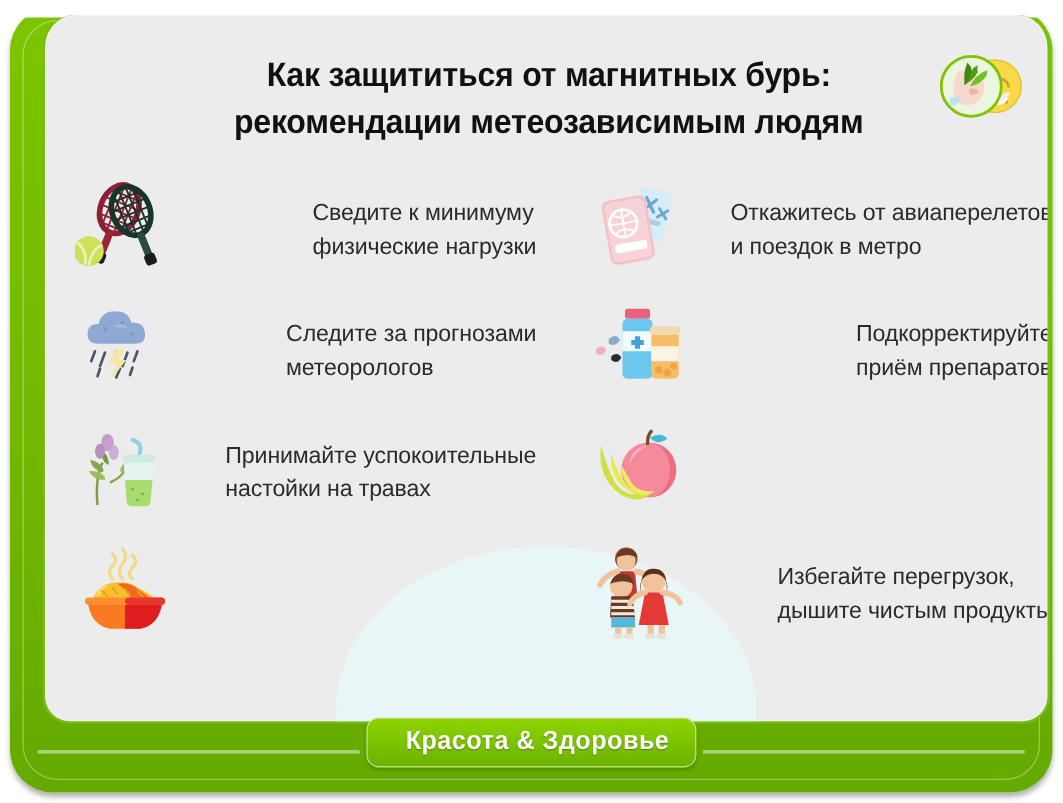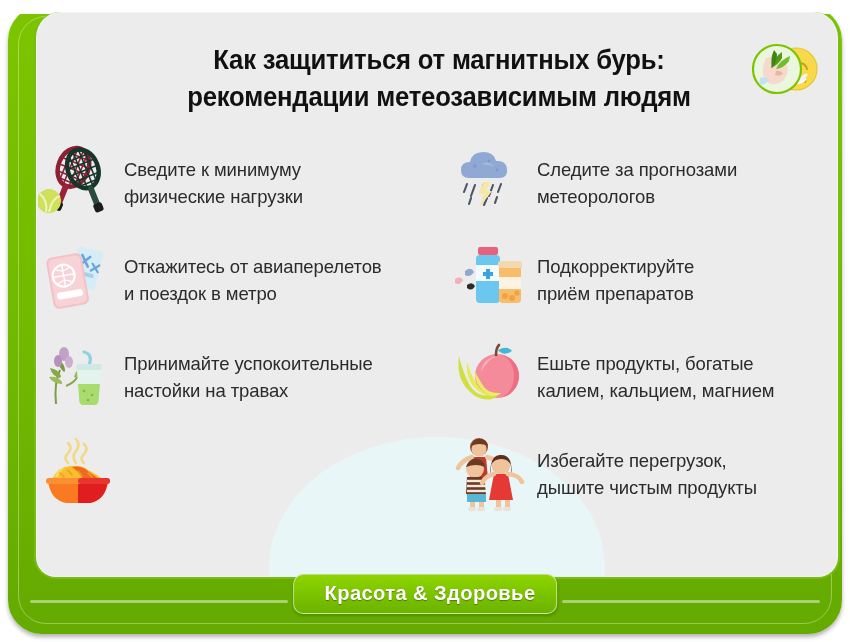--- a/index.html
+++ b/index.html
@@ -121,20 +121,22 @@
     display: grid;
     grid-template-columns: 393px 393px;
     grid-auto-rows: 97px;
     column-gap: 20px;
     z-index: 5;
   }
 
   .item {
     display: flex;
     align-items: center;
+    padding-left: 22px;
+    justify-content: space-between;
   }
 
   .item-icon {
     width: 84px;
     min-width: 84px;
     height: 84px;
     display: flex;
     align-items: center;
     justify-content: center;
   }
@@ -276,20 +278,44 @@
         </div>
         <div class="item-text">
           <div>Сведите к минимуму</div>
           <div>физические нагрузки</div>
         </div>
       </div>
 
       <div class="item">
         <div class="item-icon">
           <svg width="80" height="78" viewBox="0 0 80 78">
+            <g transform="rotate(14 42 32)">
+              <rect x="34" y="6" width="26" height="40" rx="3" fill="#d6ecf7"></rect>
+              <path d="M40 14 l8 10 M48 14 l-8 10" stroke="#6aa7d8" stroke-width="2.6" stroke-linecap="round"></path>
+              <path d="M52 20 l7 7 M59 20 l-7 7" stroke="#6aa7d8" stroke-width="2.2" stroke-linecap="round"></path>
+              <rect x="40" y="30" width="16" height="4" rx="2" fill="#a9cfe8"></rect>
+            </g>
+            <g transform="rotate(-10 30 42)">
+              <rect x="12" y="14" width="36" height="52" rx="6" fill="#f3c2c6"></rect>
+              <rect x="14" y="16" width="32" height="48" rx="5" fill="#f7d2d6"></rect>
+              <circle cx="27" cy="34" r="11" fill="none" stroke="#ffffff" stroke-width="2.2"></circle>
+              <path d="M16 34 h22 M27 23 v22 M19 26 q8 6 16 0 M19 42 q8 -6 16 0" stroke="#ffffff" stroke-width="1.4" fill="none"></path>
+              <rect x="17" y="50" width="26" height="7" rx="3" fill="#ffffff"></rect>
+            </g>
+          </svg>
+        </div>
+        <div class="item-text">
+          <div>Откажитесь от авиаперелетов</div>
+          <div>и поездок в метро</div>
+        </div>
+      </div>
+
+      <div class="item">
+        <div class="item-icon">
+          <svg width="80" height="78" viewBox="0 0 80 78">
             <path d="M18 34 q-8 0 -8 -8 q0 -8 9 -8 q2 -10 13 -10 q11 0 13 9 q10 -1 11 8 q1 9 -8 9z" fill="#8fa9d4"></path>
             <path d="M30 20 q8 -4 13 2 q-6 -1 -13 -2z" fill="#a3bae0"></path>
             <circle cx="24" cy="22" r="1.6" fill="#7f98c4"></circle>
             <circle cx="38" cy="17" r="1.4" fill="#7f98c4"></circle>
             <circle cx="46" cy="26" r="1.4" fill="#7f98c4"></circle>
             <g stroke="#4b5566" stroke-width="2.1" stroke-linecap="round">
               <line x1="16" y1="40" x2="13" y2="48"></line>
               <line x1="24" y1="41" x2="20" y2="52"></line>
               <line x1="33" y1="40" x2="30" y2="48"></line>
               <line x1="42" y1="41" x2="38" y2="52"></line>
@@ -303,44 +329,20 @@
         </div>
         <div class="item-text">
           <div>Следите за прогнозами</div>
           <div>метеорологов</div>
         </div>
       </div>
 
       <div class="item">
         <div class="item-icon">
           <svg width="80" height="78" viewBox="0 0 80 78">
-            <g transform="rotate(14 42 32)">
-              <rect x="34" y="6" width="26" height="40" rx="3" fill="#d6ecf7"></rect>
-              <path d="M40 14 l8 10 M48 14 l-8 10" stroke="#6aa7d8" stroke-width="2.6" stroke-linecap="round"></path>
-              <path d="M52 20 l7 7 M59 20 l-7 7" stroke="#6aa7d8" stroke-width="2.2" stroke-linecap="round"></path>
-              <rect x="40" y="30" width="16" height="4" rx="2" fill="#a9cfe8"></rect>
-            </g>
-            <g transform="rotate(-10 30 42)">
-              <rect x="12" y="14" width="36" height="52" rx="6" fill="#f3c2c6"></rect>
-              <rect x="14" y="16" width="32" height="48" rx="5" fill="#f7d2d6"></rect>
-              <circle cx="27" cy="34" r="11" fill="none" stroke="#ffffff" stroke-width="2.2"></circle>
-              <path d="M16 34 h22 M27 23 v22 M19 26 q8 6 16 0 M19 42 q8 -6 16 0" stroke="#ffffff" stroke-width="1.4" fill="none"></path>
-              <rect x="17" y="50" width="26" height="7" rx="3" fill="#ffffff"></rect>
-            </g>
-          </svg>
-        </div>
-        <div class="item-text">
-          <div>Откажитесь от авиаперелетов</div>
-          <div>и поездок в метро</div>
-        </div>
-      </div>
-
-      <div class="item">
-        <div class="item-icon">
-          <svg width="80" height="78" viewBox="0 0 80 78">
             <rect x="27" y="6" width="20" height="8" rx="2" fill="#e9627d"></rect>
             <rect x="25" y="14" width="24" height="48" rx="4" fill="#6cc7ee"></rect>
             <rect x="25" y="24" width="24" height="16" fill="#f2fbff"></rect>
             <path d="M35 28 h4 v3 h3 v4 h-3 v3 h-4 v-3 h-3 v-4 h3z" fill="#3ba3dd"></path>
             <rect x="48" y="24" width="22" height="38" rx="4" fill="#f7bd6b"></rect>
             <rect x="47" y="20" width="24" height="7" rx="2.5" fill="#f2d9b0"></rect>
             <rect x="48" y="36" width="22" height="12" fill="#fdf3e2"></rect>
             <circle cx="54" cy="55" r="3" fill="#f0a33f"></circle>
             <circle cx="61" cy="57" r="3" fill="#f0a33f"></circle>
             <circle cx="66" cy="52" r="2.6" fill="#f0a33f"></circle>
@@ -390,24 +392,20 @@
             <circle cx="46" cy="38" r="22" fill="#f48b9b"></circle>
             <path d="M46 16 a22 22 0 0 1 0 44 a17 22 0 0 0 0 -44z" fill="#ef6d80"></path>
             <path d="M46 18 q-14 2 -16 16 q6 -12 16 -16z" fill="#f9b2bd"></path>
             <path d="M45 17 q0 -7 3 -10" stroke="#7a4a2a" stroke-width="2.6" fill="none" stroke-linecap="round"></path>
             <path d="M47 12 q9 -5 14 1 q-8 6 -14 -1z" fill="#44b7d8"></path>
             <path d="M8 18 q-4 26 16 40 q16 8 24 -2 q-22 6 -30 -10 q-7 -14 -10 -28z" fill="#cfe040"></path>
             <path d="M16 24 q-2 22 16 32 q12 5 18 -1 q-18 3 -25 -10 q-6 -10 -9 -21z" fill="#e4ec55"></path>
             <path d="M24 34 q0 16 14 22 q8 3 12 -1 q-14 1 -19 -9 q-4 -7 -7 -12z" fill="#f0e96b"></path>
           </svg>
         </div>
-        <div class="item-text">
-          <div>Ешьте продукты, богатые</div>
-          <div>калием, кальцием, магнием</div>
-        </div>
       </div>
 
       <div class="item">
         <div class="item-icon">
           <svg width="80" height="78" viewBox="0 0 80 78">
             <g stroke="#f2d98a" stroke-width="2.6" fill="none" stroke-linecap="round">
               <path d="M30 8 q5 5 0 10 q-5 5 0 10"></path>
               <path d="M38 4 q5 6 0 12 q-5 6 0 12"></path>
               <path d="M46 9 q5 5 0 10 q-5 5 0 9"></path>
             </g>

